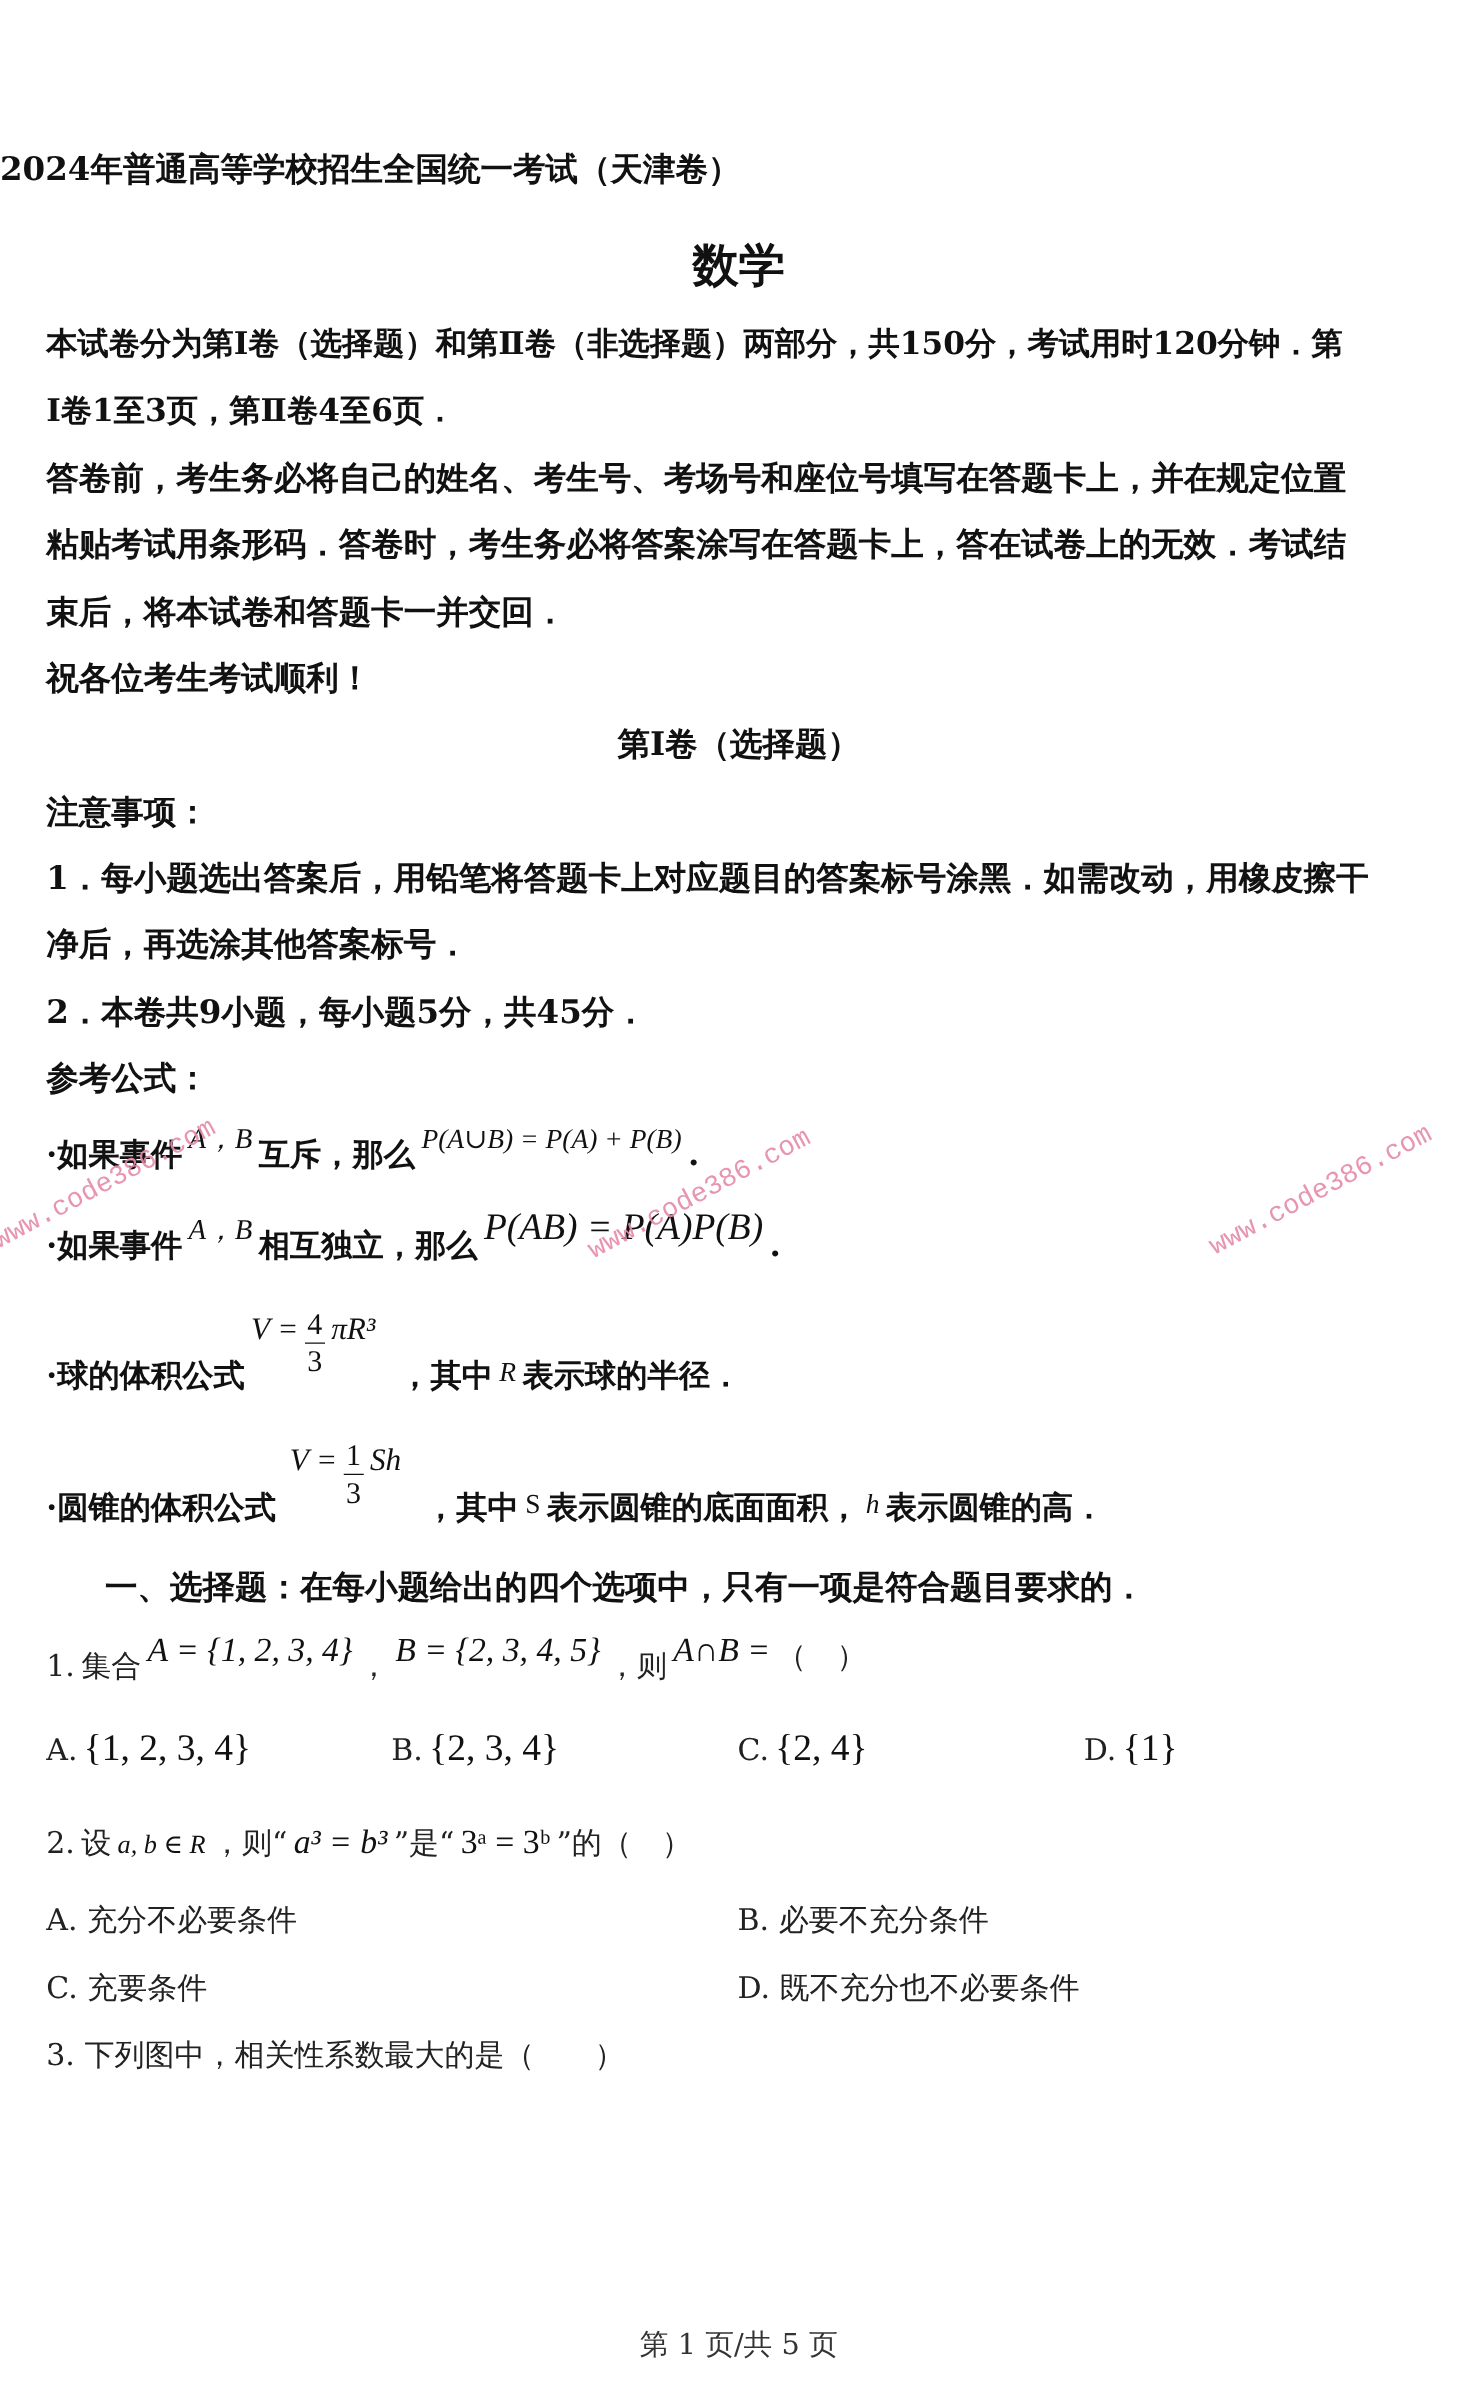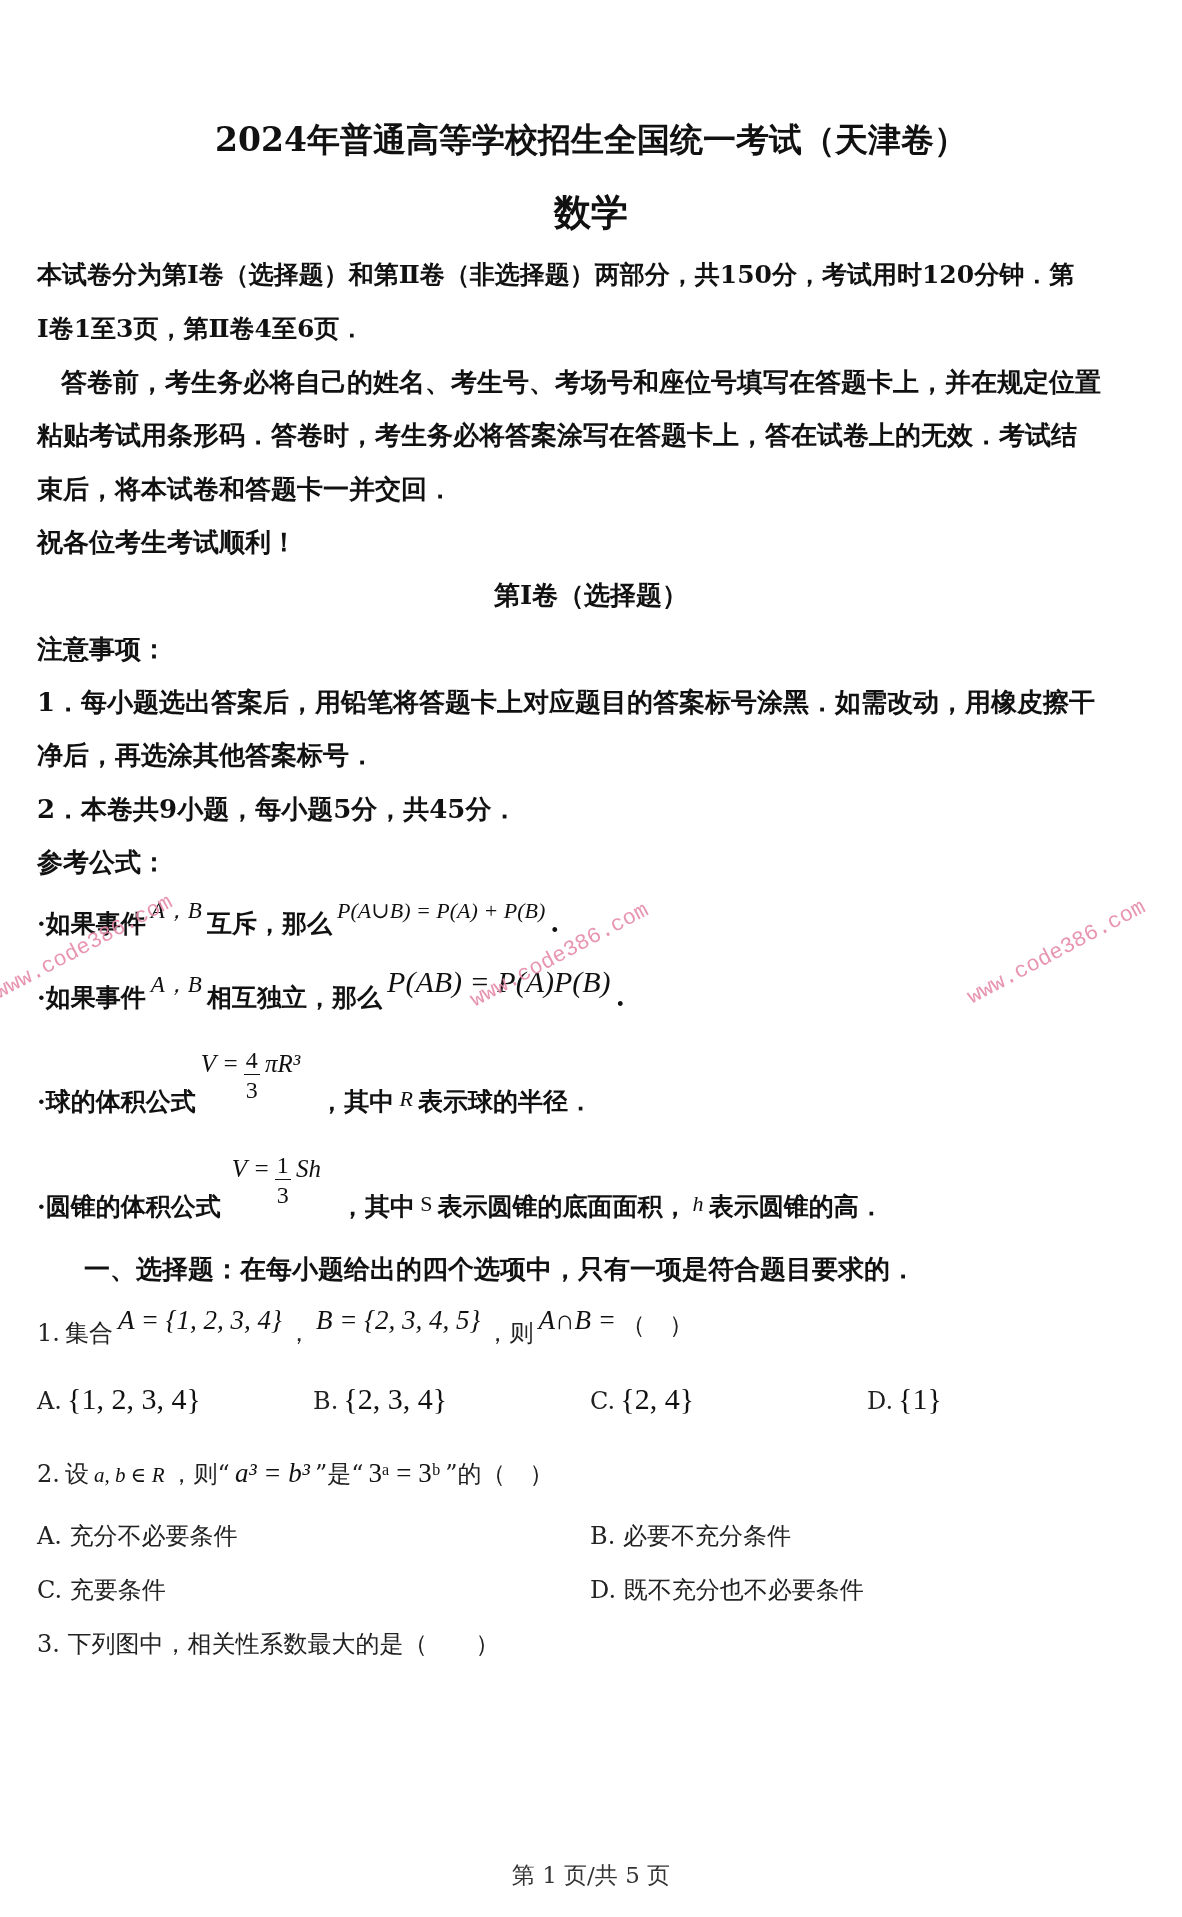--- a/index.html
+++ b/index.html
@@ -2,21 +2,21 @@
 <html><head>
 <meta charset="utf-8">
 <style>
   html, body { margin: 0; padding: 0; background: #ffffff; }
   body {
     width: 1182px; height: 1917px; position: relative; overflow: hidden;
     font-family: "DejaVu Serif", "Liberation Serif", serif;
     color: #111;
   }
   .abs { position: absolute; white-space: nowrap; }
-  .title { left: 0; width: 1182px; text-align: center; top: 118px; font-size: 33px; font-weight: bold; letter-spacing: 0px; }
+  .title { left: 0; width: 1182px; text-align: left; top: 118px; font-size: 26px; font-weight: bold; letter-spacing: 0px; }
   .subject { left: 0; width: 1182px; text-align: center; top: 188px; font-size: 37px; font-weight: bold; }
   .bold-line { font-size: 26px; font-weight: bold; left: 37px; text-align: right; }
   .center-head { left: 0; width: 1182px; text-align: center; font-size: 26px; font-weight: bold; }
   .math { font-family: "Liberation Serif", "DejaVu Serif", serif; font-style: italic; font-weight: normal; font-size: 28px; }
   .math-up { font-family: "Liberation Serif", "DejaVu Serif", serif; font-style: normal; font-weight: normal; }
   .frac { display: inline-block; vertical-align: middle; text-align: center; font-family: "Liberation Serif", serif; font-style: normal; font-size: 24px; line-height: 1; }
   .frac .num { display: block; border-bottom: 1.5px solid #111; padding: 0 2px 2px; }
   .frac .den { display: block; padding-top: 3px; }
   .watermark {
     position: absolute; color: #e58aa8; font-family: "Liberation Mono", "DejaVu Sans Mono", monospace;
@@ -29,21 +29,21 @@
 </head>
 <body>
 
 <div>
 
   <div class="abs title">2024年普通高等学校招生全国统一考试（天津卷）</div>
   <div class="abs subject">数学</div>
 
   <div class="abs bold-line" style="top:258px;font-size:25px;">本试卷分为第Ⅰ卷（选择题）和第Ⅱ卷（非选择题）两部分，共150分，考试用时120分钟．第</div>
   <div class="abs bold-line" style="top:312px;font-size:25px;">Ⅰ卷1至3页，第Ⅱ卷4至6页．</div>
-  <div class="abs bold-line" style="top:365px;margin-left:24px;">答卷前，考生务必将自己的姓名、考生号、考场号和座位号填写在答题卡上，并在规定位置</div>
+  <div class="abs bold-line" style="top:365px;">答卷前，考生务必将自己的姓名、考生号、考场号和座位号填写在答题卡上，并在规定位置</div>
   <div class="abs bold-line" style="top:418px;">粘贴考试用条形码．答卷时，考生务必将答案涂写在答题卡上，答在试卷上的无效．考试结</div>
   <div class="abs bold-line" style="top:472px;">束后，将本试卷和答题卡一并交回．</div>
   <div class="abs bold-line" style="top:525px;">祝各位考生考试顺利！</div>
 
   <div class="abs center-head" style="top:578px;">第Ⅰ卷（选择题）</div>
 
   <div class="abs bold-line" style="top:632px;">注意事项：</div>
   <div class="abs bold-line" style="top:685px;">1．每小题选出答案后，用铅笔将答题卡上对应题目的答案标号涂黑．如需改动，用橡皮擦干</div>
   <div class="abs bold-line" style="top:738px;">净后，再选涂其他答案标号．</div>
   <div class="abs bold-line" style="top:792px;">2．本卷共9小题，每小题5分，共45分．</div>

